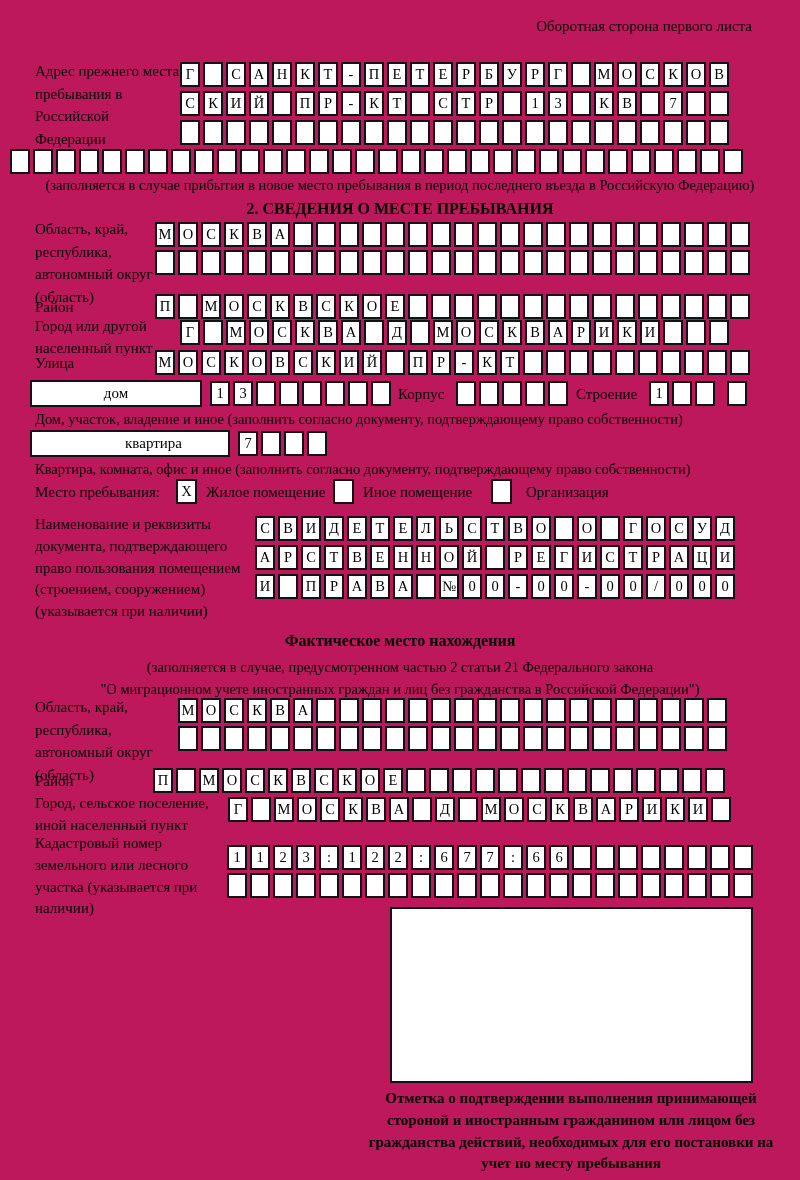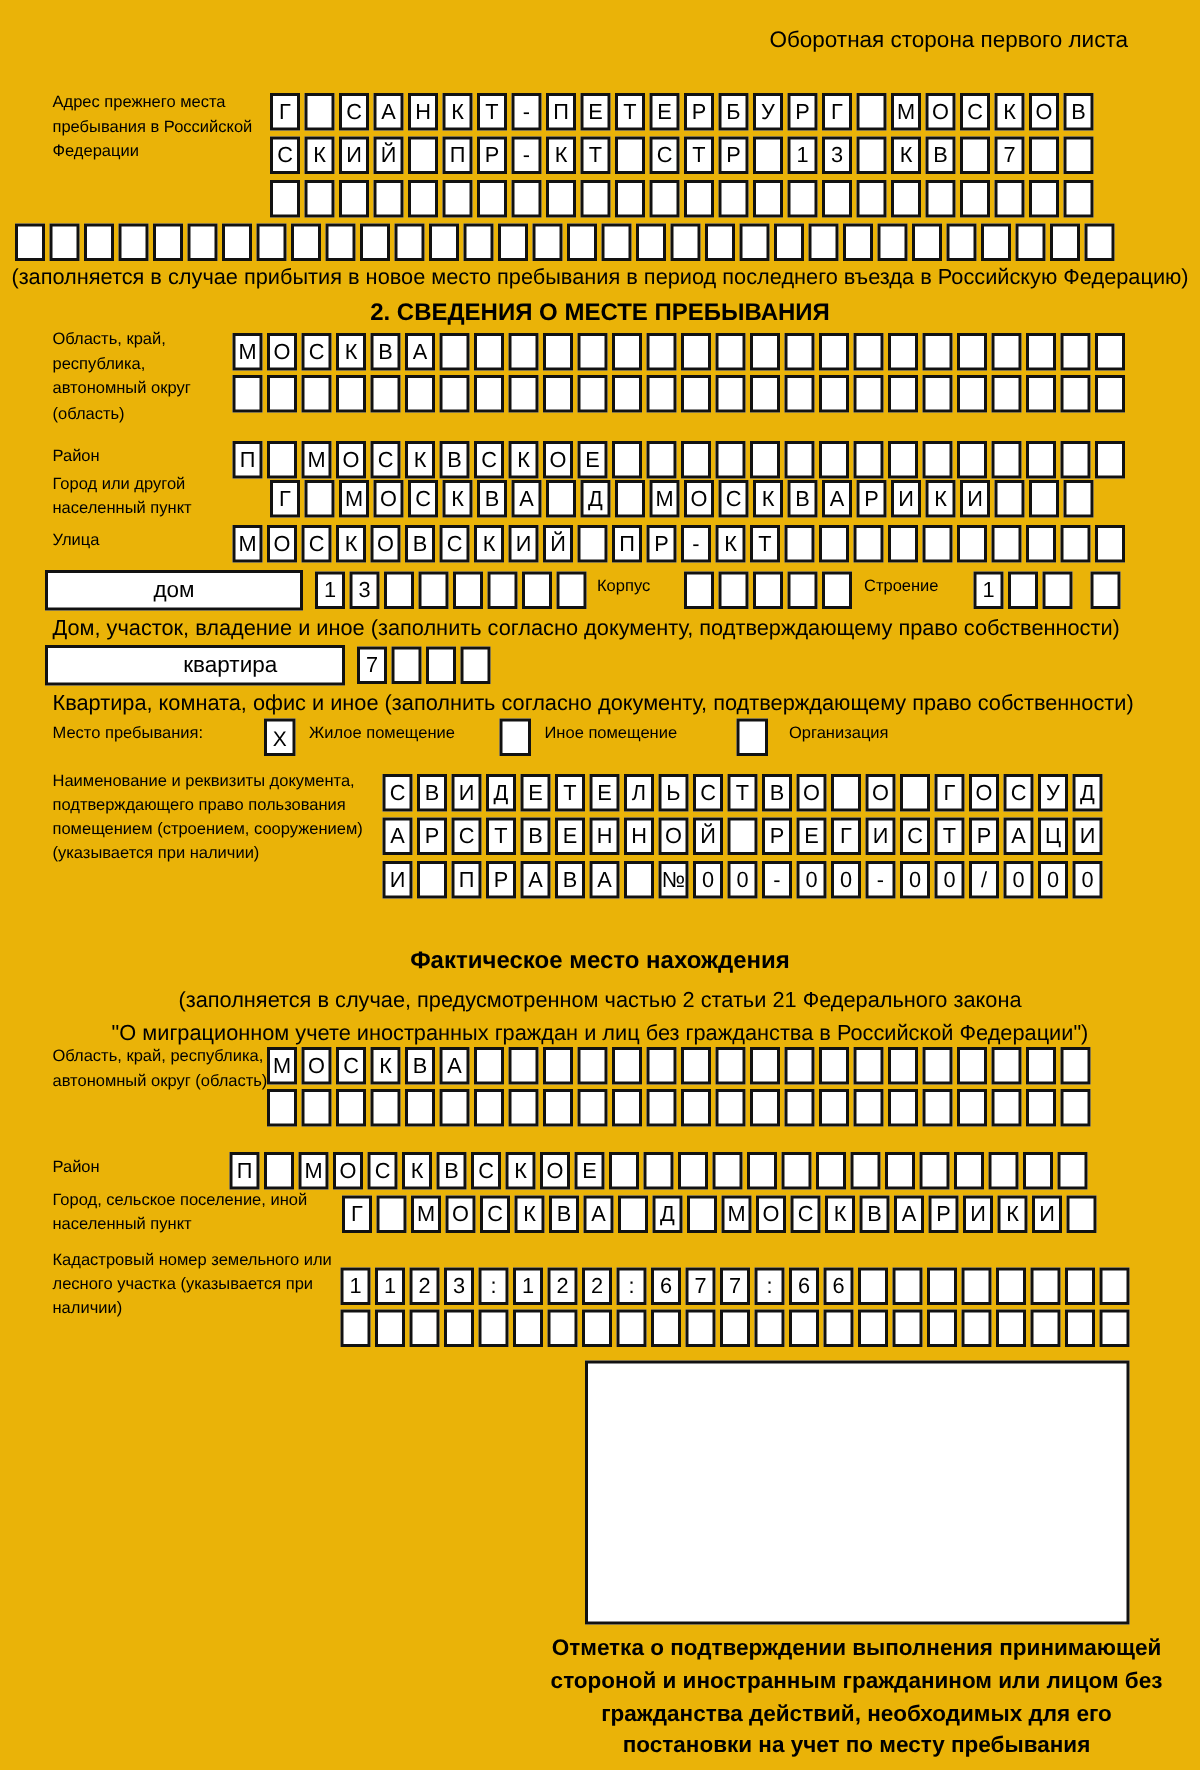--- a/index.html
+++ b/index.html
@@ -1,19 +1,19 @@
 <!DOCTYPE html>
 <html><head>
 <meta charset="utf-8">
 <style>
   html,body{margin:0;padding:0;background:#fff;}
-  .page{position:relative;width:800px;height:1180px;background:#eab308;color:#000;
-        font-family:Liberation Sans, sans-serif;font-size:15px;overflow:hidden;}
+  .page{position:relative;width:800px;height:1180px;background:#be185d;color:#000;
+        font-family:Liberation Serif, serif;font-size:15px;overflow:hidden;}
   .abs{position:absolute;}
-  .lbl{position:absolute;font-size:11px;line-height:1.5;color:#000;}
+  .lbl{position:absolute;font-size:15px;line-height:1.5;color:#000;}
   .cap{position:absolute;font-size:14.5px;color:#000;}
   .center{left:0;width:800px;text-align:center;}
   .title{font-weight:bold;font-size:16px;}
   .cellrow{position:absolute;display:flex;gap:3px;}
   .cell{flex:none;width:20px;height:25px;border:2px solid #121212;box-sizing:border-box;
         display:flex;align-items:center;justify-content:center;font-size:14.5px;background:#fff;}
   .widebox{position:absolute;height:27px;border:2px solid #121212;box-sizing:border-box;
         display:flex;align-items:center;justify-content:center;font-size:15px;background:#fff;}
   .checkbox{position:absolute;width:21px;height:25px;border:2px solid #121212;box-sizing:border-box;
         display:flex;align-items:center;justify-content:center;font-size:14px;background:#fff;}

